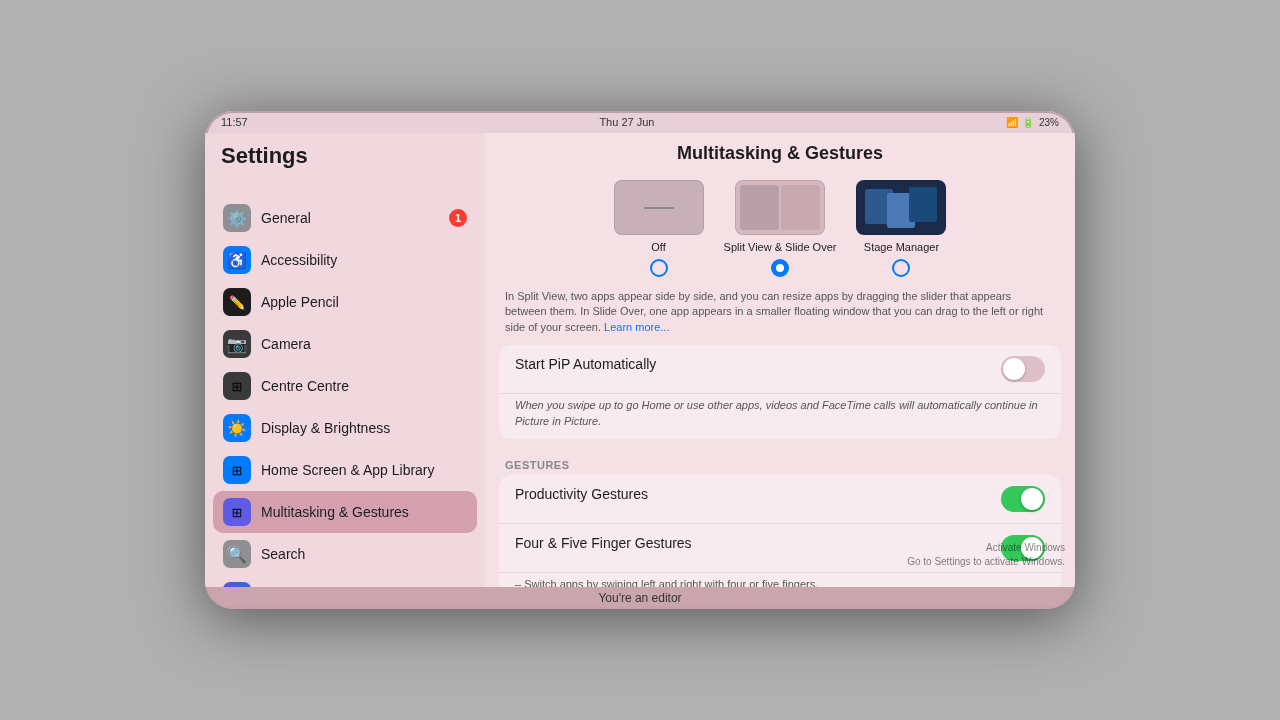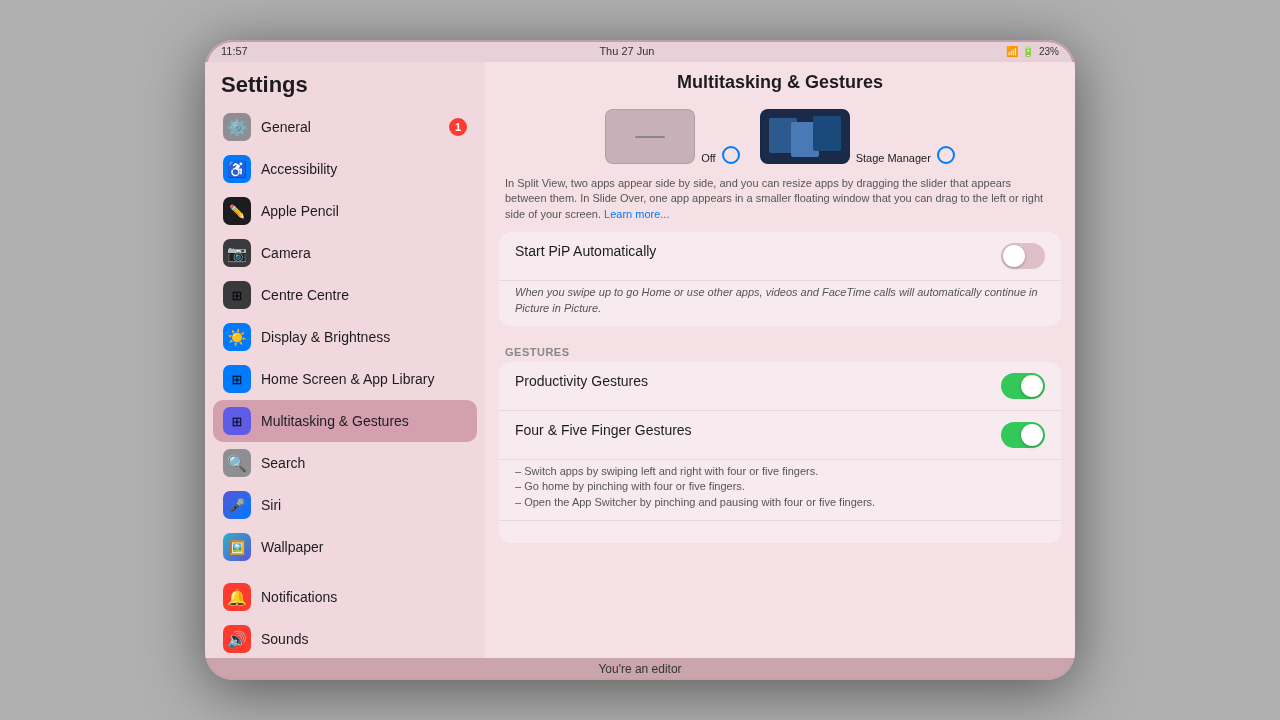--- a/index.html
+++ b/index.html
@@ -8,21 +8,21 @@
       display: flex;
       justify-content: center;
       align-items: center;
       width: 1280px;
       height: 720px;
       font-family: -apple-system, 'SF Pro Display', 'Helvetica Neue', sans-serif;
       overflow: hidden;
     }
     .tablet-frame {
       width: 870px;
-      height: 640px;
+      height: 498px;
       background: #e8d0d8;
       border-radius: 28px;
       box-shadow: 0 10px 60px rgba(0,0,0,0.5), inset 0 0 0 2px #c0a0a8;
       display: flex;
       flex-direction: column;
       overflow: hidden;
       position: relative;
     }
     .status-bar {
       display: flex;
@@ -47,20 +47,21 @@
       overflow: hidden;
     }
     
     .sidebar {
       width: 280px;
       background: #f0d8de;
       flex-shrink: 0;
       display: flex;
       flex-direction: column;
       overflow: hidden;
+      gap: 20px;
     }
     .sidebar-title {
       font-size: 22px;
       font-weight: 700;
       color: #1c1c1e;
       padding: 10px 16px 8px;
       flex-shrink: 0;
     }
     .sidebar-list {
       flex: 1;
@@ -129,22 +130,22 @@
     }
     
     .view-mode-section {
       display: flex;
       justify-content: center;
       gap: 20px;
       padding: 8px 20px;
     }
     .view-option {
       display: flex;
-      flex-direction: row;
-      align-items: flex-end;
+      flex-direction: column;
+      align-items: center;
       gap: 6px;
       cursor: pointer;
     }
     .view-thumb {
       width: 90px;
       height: 55px;
       border-radius: 8px;
       overflow: hidden;
       border: 1px solid rgba(0,0,0,0.1);
     }
@@ -405,20 +406,28 @@
       <div class="view-mode-section">
 
         <div class="view-option">
           <div class="view-thumb thumb-off">
             <div style="width:30px; height:2px; background:#888; border-radius:1px;"></div>
           </div>
           <span class="view-label">Off</span>
           <div class="radio-circle"></div>
         </div>
 
+        <div class="view-option">
+          <div class="view-thumb thumb-splitview">
+            <div class="pane"></div>
+            <div class="pane" style="background:#c8a8b0;"></div>
+          </div>
+          <span class="view-label">Split View &amp; Slide Over</span>
+          <div class="radio-circle checked"></div>
+        </div>
 
         <div class="view-option">
           <div class="view-thumb thumb-stage">
             <div class="sp sp1"></div>
             <div class="sp sp2"></div>
             <div class="sp sp3"></div>
           </div>
           <span class="view-label">Stage Manager</span>
           <div class="radio-circle"></div>
         </div>
@@ -467,13 +476,17 @@
         </div>
 
       </div>
     </div>
   </div>
 
   <div class="bottom-bar">
     <span>You're an editor</span>
   </div>
 
+  <div class="activation-notice">
+    <div>Activate Windows</div>
+    <div>Go to Settings to activate Windows.</div>
+  </div>
 </div>
 
 </body></html>

